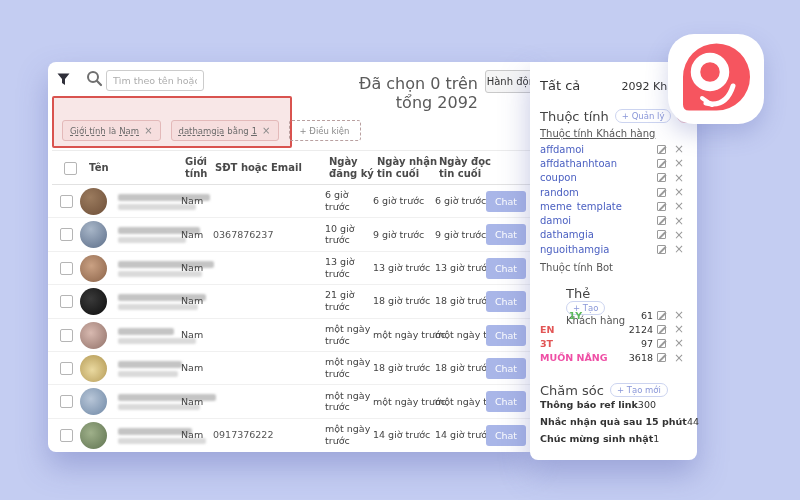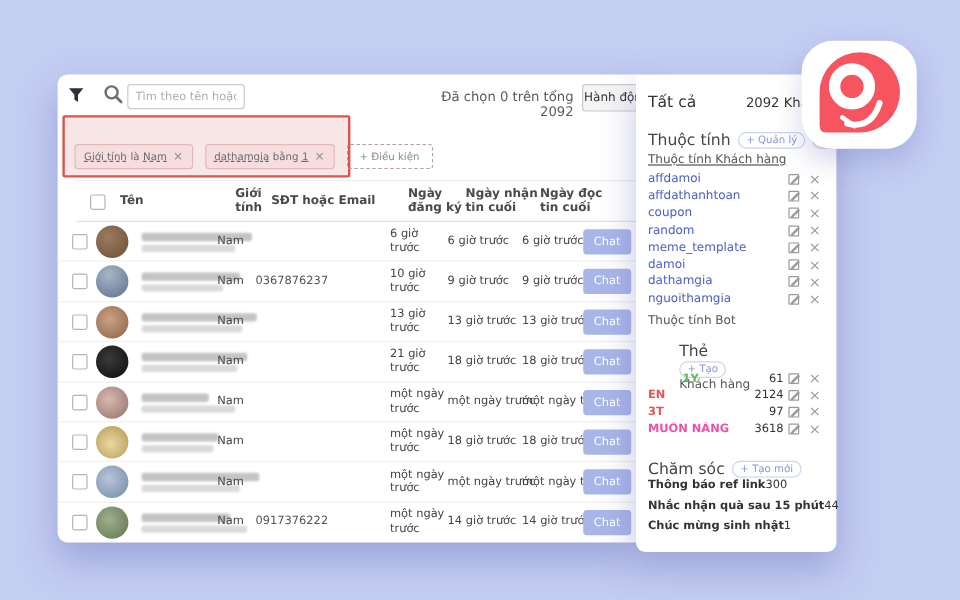--- a/index.html
+++ b/index.html
@@ -15,42 +15,42 @@
   
   .toolbar { position:absolute; left:0; top:0; width:100%; height:34px; }
   .funnel { position:absolute; left:9px; top:11px; }
   .loc-label { position:absolute; left:25px; top:11px; font-size:11px; font-weight:bold; color:#2f2f3a;margin-top:40px; }
   .mag { position:absolute; left:38px; top:8px; }
   .search-input { position:absolute; left:58px; top:8px; width:98px; height:21px;
     border:1px solid #ccc; border-radius:3px; font-size:9.5px; padding:0 6px; color:#444;
     font-family:inherit; outline:none; }
   .search-input::placeholder { color:#adadad; }
   .sel-status { position:absolute; left:292px; top:12px; width:138px; text-align:right;
-    font-size:11px; color:#5a5a5a; }
+    font-size:16px; color:#5a5a5a; }
   .action-btn { position:absolute; left:437px; top:8px; width:58px; height:23px;
     background:#f5f5f5; border:1px solid #c9c9c9; border-radius:3px;
     font-size:10px; color:#333; text-align:center; line-height:21px; cursor:pointer; }
 
   
   .filter-box { position:absolute; left:4px; top:34px; width:240px; height:52px;
     background:#f8e7e7; border:2px solid #d9534f; border-radius:2px; padding:5px 8px; }
   .cond-line { font-size:8.5px; color:#8a7060; white-space:nowrap; }
   .cond-em { text-decoration:underline; }
   .chips { position:absolute; left:8px; top:22px; display:flex; gap:10px; align-items:center; }
   .chip { background:#f6dede; border:1px solid #e3b9b9; border-radius:3px; height:21px;
     display:flex; align-items:center; gap:3px; padding:0 7px; font-size:8.5px; color:#6b6b6b;
     white-space:nowrap; cursor:pointer; }
   .chip u { text-decoration:underline; text-decoration-style:dashed; }
   .chip .x { color:#8a8a8a; font-size:10px; margin-left:2px; cursor:pointer; }
   .add-cond { border:1px dashed #b9a0a0; border-radius:3px; height:21px; padding:0 10px;
     font-size:8.5px; color:#8a8a8a; display:flex; align-items:center; cursor:pointer;
     background:transparent; white-space:nowrap; }
 
   
-  .thead { position:absolute; left:15px; top:88px; width:100%; height:35px;
+  .thead { position:absolute; left:4px; top:88px; width:100%; height:35px;
     border-top:1px solid #ececec; border-bottom:1px solid #e2e2e2; }
   .hc { position:absolute; top:50%; transform:translateY(-50%); font-size:10px; font-weight:bold;
     color:#4a4a4a; line-height:1.2; }
   .cb { position:absolute; width:13px; height:13px; border:1px solid #b5b5b5; border-radius:2px;
     background:#fff; cursor:pointer; }
   .thead .cb { left:12px; top:11px; }
 
   .tbody { position:absolute; left:0; top:123px; width:100%; }
   .row { position:relative; height:33.4px; border-bottom:1px solid #f0f0f0; }
   .row:last-child { border-bottom:none; }

